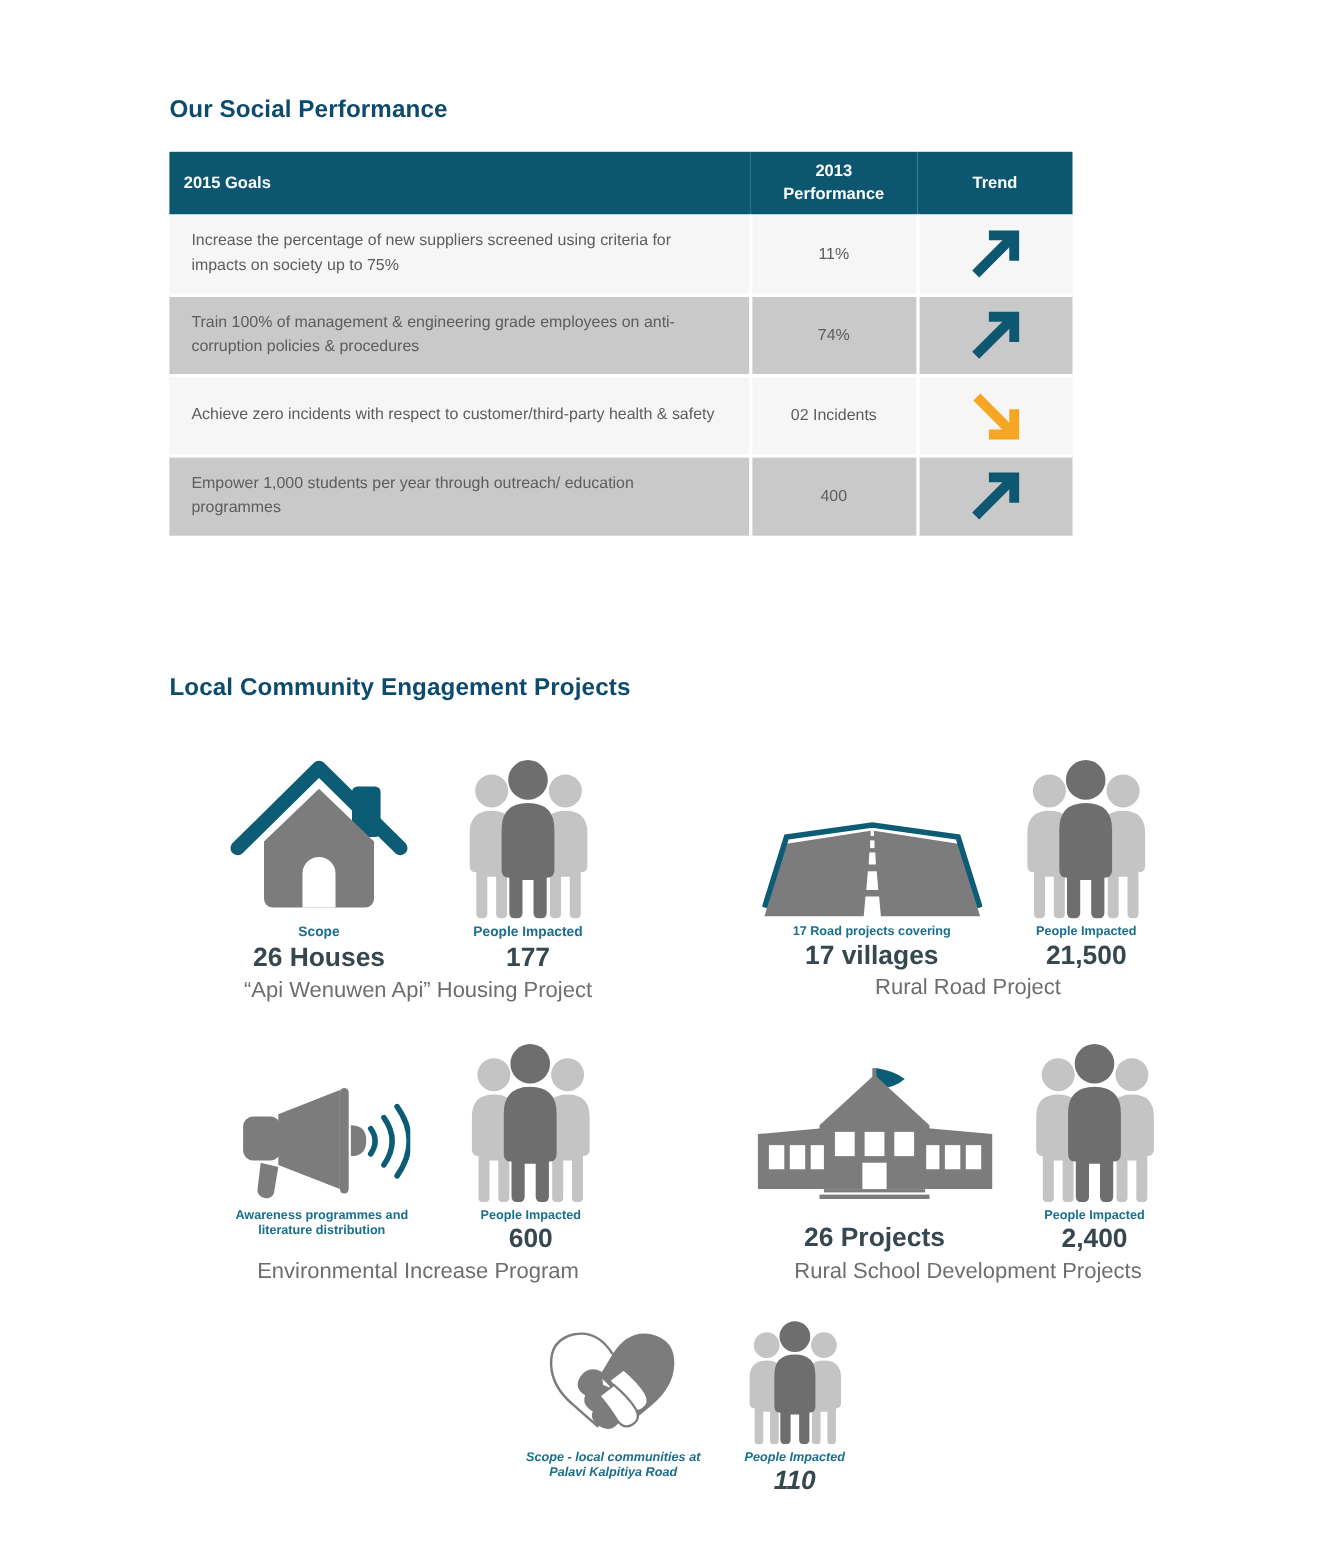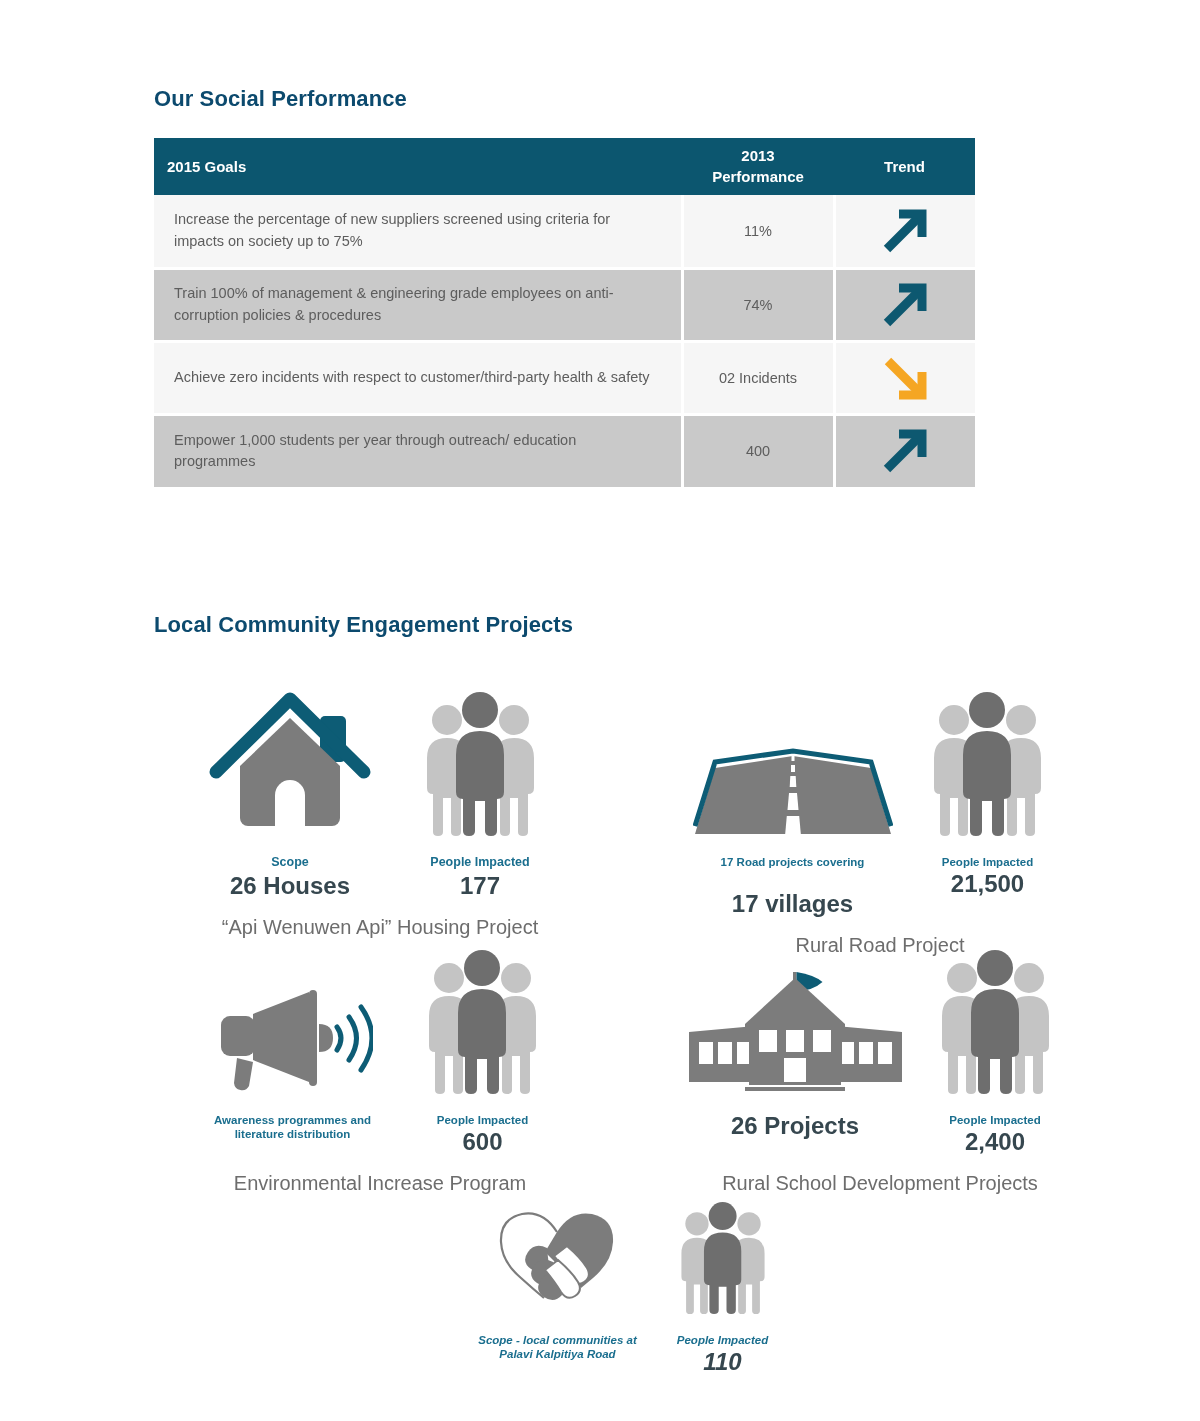--- a/index.html
+++ b/index.html
@@ -74,36 +74,35 @@
   .icon-row { display: flex; align-items: flex-end; justify-content: center; }
   .icon-box { display: flex; flex-direction: column; align-items: center; }
   .icon-art { display: flex; align-items: flex-end; justify-content: center; }
 
   .stat-label {
     color: #1a6e8e;
     font-size: 12.5px;
     font-weight: bold;
     text-align: center;
     line-height: 1.25;
-    margin-top: 15px;
   }
   .stat-label.sm { font-size: 11.5px; }
   .stat-value {
     color: #36474f;
     font-size: 22px;
     font-weight: bold;
     text-align: center;
     margin-top: 1px;
   }
   .stat-value.lg { font-size: 24px; }
   .proj-caption {
     font-size: 20px;
     color: #6d6d6d;
     text-align: center;
-    margin-top: 16px;
+    margin-top: 4px;
     white-space: nowrap;
   }
 </style>
 </head>
 <body>
 
 <div class="page">
 
   <div class="section-title" id="title-social">Our Social Performance</div>
 
@@ -262,21 +261,21 @@
               <circle cx="96" cy="32" r="15" fill="#c4c4c4"></circle>
               <path d="M96 50 q-20 0 -20 20 L76 100 q0 6 6 6 l0 38 q0 4 5 4 q5 0 5 -4 l0 -34 l8 0 l0 34 q0 4 5 4 q5 0 5 -4 l0 -38 q6 0 6 -6 l0 -30 q0 -20 -20 -20 Z" fill="#c4c4c4"></path>
               <circle cx="62" cy="22" r="18" fill="#6e6e6e"></circle>
               <path d="M62 43 q-24 0 -24 24 L38 104 q0 7 7 7 l0 32 q0 5 6 5 q6 0 6 -5 l0 -30 l10 0 l0 30 q0 5 6 5 q6 0 6 -5 l0 -32 q7 0 7 -7 l0 -37 q0 -24 -24 -24 Z" fill="#6e6e6e"></path>
             </svg>
           </span>
         </div>
       </div>
     </div>
     <div class="icon-row" style="align-items:flex-start;">
-      <div class="icon-box" style="width:215px;gap:20px;">
+      <div class="icon-box" style="width:215px;">
         <div class="stat-label sm">17 Road projects covering</div>
         <div class="stat-value lg">17 villages</div>
       </div>
       <div class="icon-box" style="width:175px;">
         <div class="stat-label sm">People Impacted</div>
         <div class="stat-value lg">21,500</div>
       </div>
     </div>
     <div class="proj-caption">Rural Road Project</div>
   </div>

